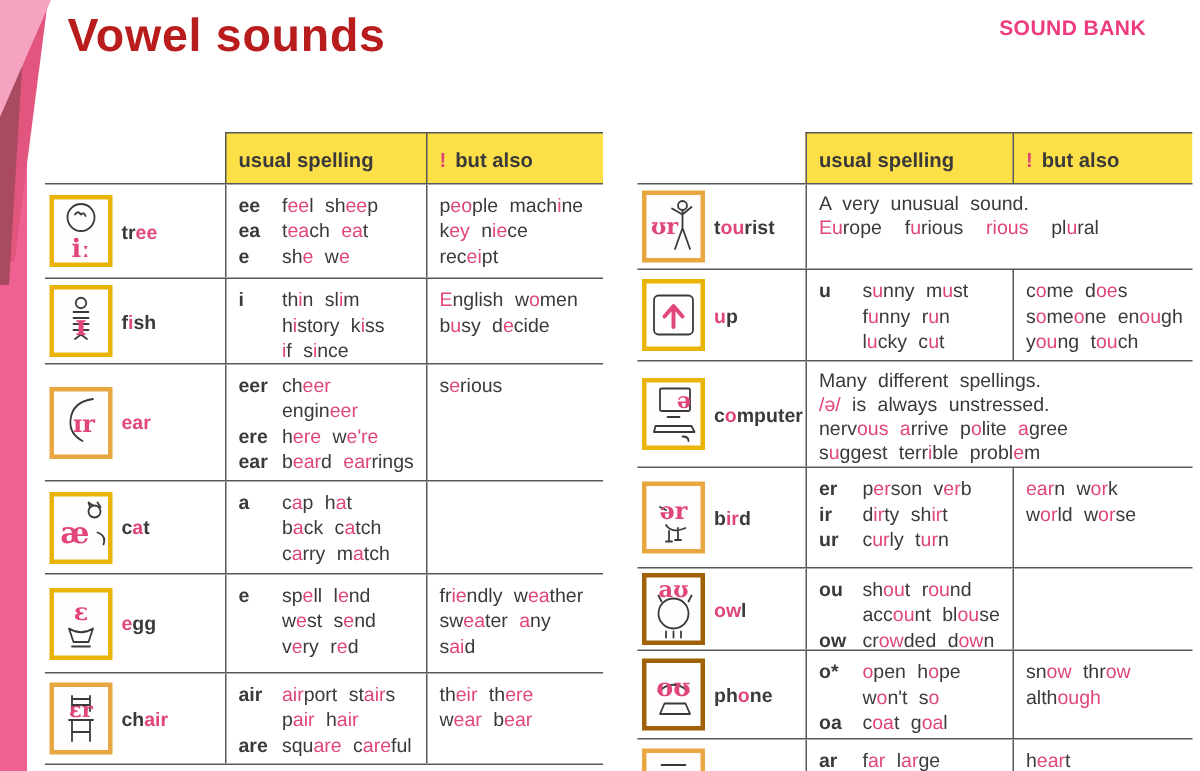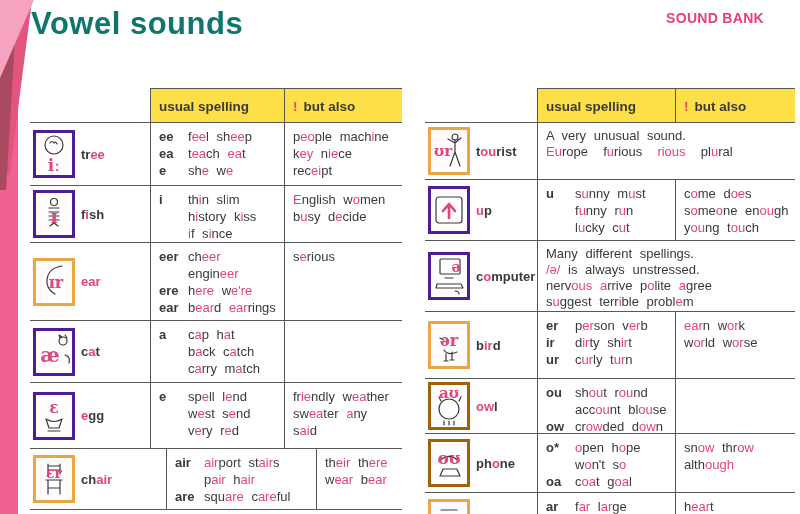--- a/index.html
+++ b/index.html
@@ -6,22 +6,22 @@
   .page{position:relative;width:800px;height:514px;background:#ffffff;overflow:hidden;
         font-family:"Liberation Sans",sans-serif;color:#3a3a3a;}
   
   .band{position:absolute;left:0;top:0;width:18px;height:514px;background:#ee6190;}
   .facet-c{position:absolute;left:0;top:0;width:32px;height:175px;background:#e2557e;
            clip-path:polygon(0 0,100% 0,30% 100%,0 100%);}
   .facet-b{position:absolute;left:0;top:0;width:30px;height:190px;background:#a94a60;
            clip-path:polygon(0 12%,58% 0,20% 100%,0 100%);}
   .facet-a{position:absolute;left:0;top:0;width:34px;height:78px;background:#f6a3c1;
            clip-path:polygon(0 0,100% 0,0 100%);}
-  .title{position:absolute;left:31px;top:6px;margin:0;font-size:31px;font-weight:700;
-         color:#0f766e;letter-spacing:.5px;}
+  .title{position:absolute;left:45px;top:6px;margin:0;font-size:31px;font-weight:700;
+         color:#b91c1c;letter-spacing:.5px;}
   .brand{position:absolute;right:36px;top:10px;font-size:14px;font-weight:800;
          color:#ee3a7e;letter-spacing:.3px;}
   
   .table{position:absolute;top:88px;}
   .table-left{left:30px;width:372px;}
   .table-right{left:425px;width:370px;}
   .trow{display:flex;box-sizing:border-box;overflow:hidden;}
   .body-row{border-top:1px solid #585858;}
   .row-last{border-bottom:1px solid #585858;}
   .c1{box-sizing:border-box;display:flex;align-items:center;gap:6px;padding:3px 2px 3px 3px;flex:none;}
@@ -35,21 +35,21 @@
          font-weight:700;font-size:13.5px;display:flex;align-items:center;}
   .bang{color:#e0457b;margin-right:6px;font-weight:800;}
   .hl{color:#e0457b;}
   .spline{display:flex;}
   .key{font-weight:700;min-width:29px;display:inline-block;flex:none;}
   .words,.line{white-space:pre;word-spacing:4px;}
   .note .line{line-height:16px;}
   .label{font-weight:700;font-size:13px;}
   .ibox{width:42px;height:48px;background:#fffdfd;display:flex;align-items:center;
         justify-content:center;flex:none;box-sizing:border-box;}
-  .ib-red{border:3px solid #4c1d95;}
+  .ib-red{border:3px solid #eab308;}
   .ib-orange{border:3px solid #e9a742;}
   .ib-blue{border:3px solid #a16207;}
   .dd{fill:none;stroke:#3a3a3a;stroke-width:1.2;stroke-linecap:round;stroke-linejoin:round;}
 </style>
 </head>
 <body>
 
 <div class="page">
   <div class="band"></div>
   <div class="facet-c"></div>
@@ -213,21 +213,21 @@
             <span class="key"></span>
             <span class="words">v<span class="hl">e</span>ry r<span class="hl">e</span>d</span>
           </div>
         </div>
         <div class="c3">
           <div class="line">fr<span class="hl">ie</span>ndly w<span class="hl">ea</span>ther</div>
           <div class="line">sw<span class="hl">ea</span>ter <span class="hl">a</span>ny</div>
           <div class="line">s<span class="hl">ai</span>d</div>
         </div>
       </div>
-      <div class="trow body-row row-last" style="height: 62px; gap: 16px;">
+      <div class="trow body-row row-last" style="height: 62px;">
         <div class="c1">
           <span class="ibox ib-orange">
             <svg width="36" height="42" viewBox="0 0 36 42" aria-hidden="true">
               <path class="dd" d="M12 16V6M24 16V6M12 8h12M12 12h12M10 22h16M12 22v14M24 22v14M12 30h12"></path>
               <text x="18" y="20" text-anchor="middle" font-size="14" font-weight="bold" fill="#e0457b" font-family="DejaVu Serif, serif">ɛr</text>
             </svg>
           </span>
           <span class="label">ch<span class="hl">air</span></span>
         </div>
         <div class="c2">

